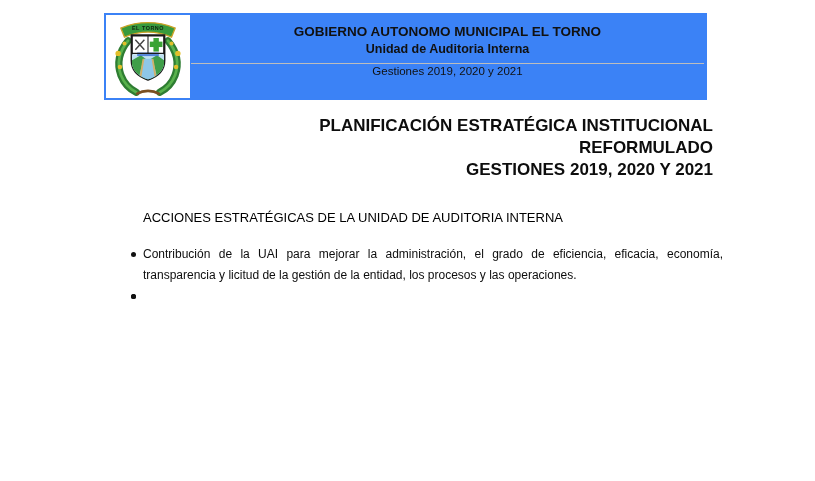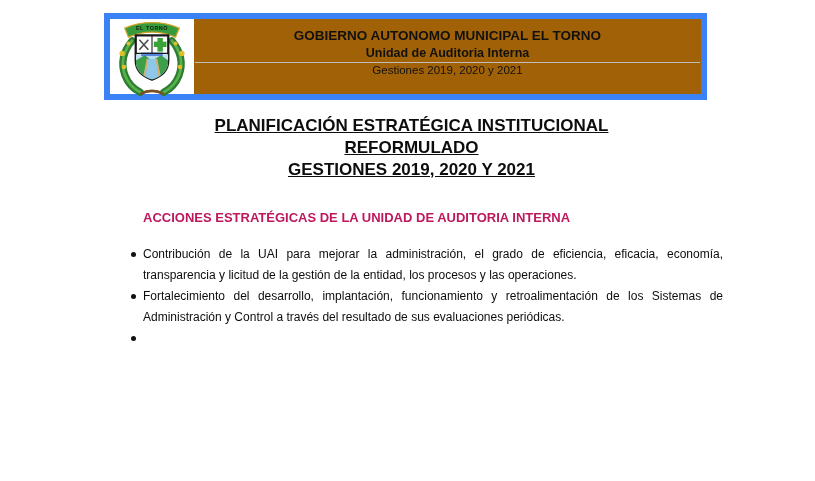--- a/index.html
+++ b/index.html
@@ -12,66 +12,65 @@
     color: #111111;
     font-family: "Liberation Sans", sans-serif;
   }
 
   
   .header-box {
     position: absolute;
     left: 104px; top: 13px;
     width: 603px; height: 87px;
     box-sizing: border-box;
-    border: 6px solid #3b82f6;
-    background: #a16207;
+    border: 2px solid #3b82f6;
+    background: #3b82f6;
     display: flex;
   }
   .logo-cell {
     width: 84px;
     background: #ffffff;
     display: flex;
     align-items: center;
     justify-content: center;
     flex: none;
   }
   .header-text {
     flex: 1;
     text-align: center;
     padding-top: 7px;
     line-height: 1;
   }
   .org-name  { font-weight: bold; font-size: 13.5px; line-height: 19px; }
-  .unit-name { font-weight: bold; font-size: 12.5px; line-height: 17px; 
+  .unit-name { font-weight: bold; font-size: 12.5px; line-height: 17px; padding-bottom: 5px;
                border-bottom: 1px solid #bdbdbd; margin: 0 1px; }
   .doc-type  { font-size: 12px;   line-height: 16px; padding-top: 5px; }
   .doc-period{ font-size: 11.5px; line-height: 15px; }
 
   
   .doc-title {
     position: absolute;
     left: 110px; top: 115px;
     width: 603px;
-    text-align: center;
+    text-align: right;
     font-weight: bold;
     font-size: 17px;
     line-height: 22px;
     color: #0d0d0d;
-    text-decoration: underline;
   }
 
   
   .section-heading {
     position: absolute;
     left: 143px; top: 209px;
     width: 580px;
-    font-weight: bold;
+    font-weight: normal;
     font-size: 13px;
     line-height: 17px;
-    color: #be185d;
+    color: #000000;
   }
   .bullet-list {
     position: absolute;
     left: 129px; top: 244px;
     width: 594px;
     margin: 0; padding: 0;
     list-style: none;
   }
   .bullet-list li {
     position: relative;
@@ -155,20 +154,19 @@
 
   <div class="section-heading">ACCIONES ESTRATÉGICAS DE LA UNIDAD DE AUDITORIA INTERNA</div>
 
   <ul class="bullet-list">
     <li>
       <span class="bullet-dot"></span>
       <span>Contribución de la UAI para mejorar la administración, el grado de eficiencia, eficacia, economía, transparencia y licitud de la gestión de la entidad, los procesos y las operaciones.</span>
     </li>
     <li>
       <span class="bullet-dot"></span>
-      <span>Fortalecimiento del desarrollo, implantación, funcionamiento y retroalimentación de los Sistemas de Administración y Control a través del resultado de sus evaluaciones periódicas.</span>
     </li>
     <li>
       <span class="bullet-dot"></span>
     </li>
   </ul>
 
 </div>
 
 </body></html>

